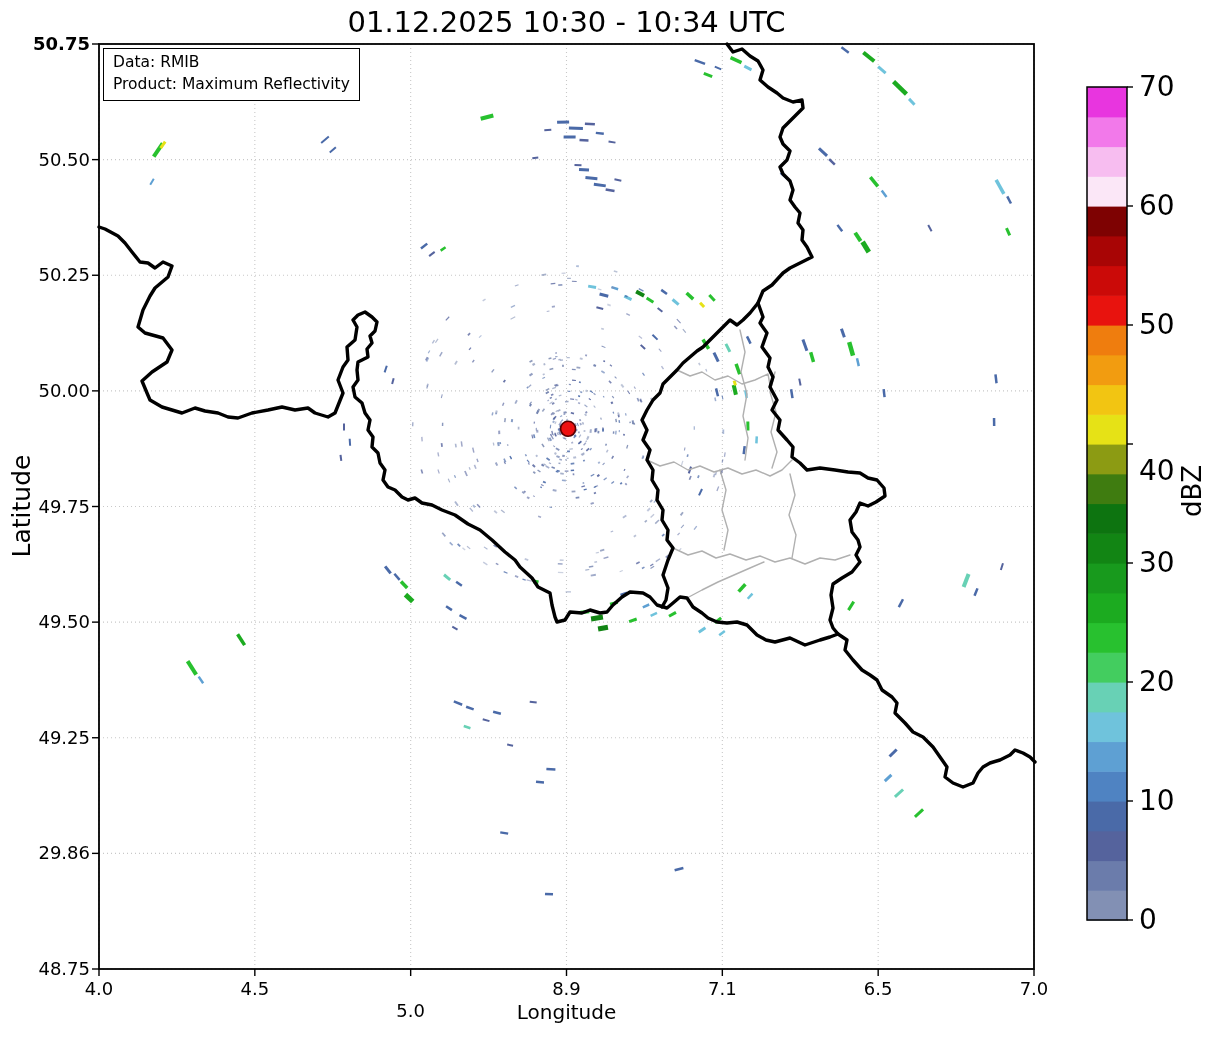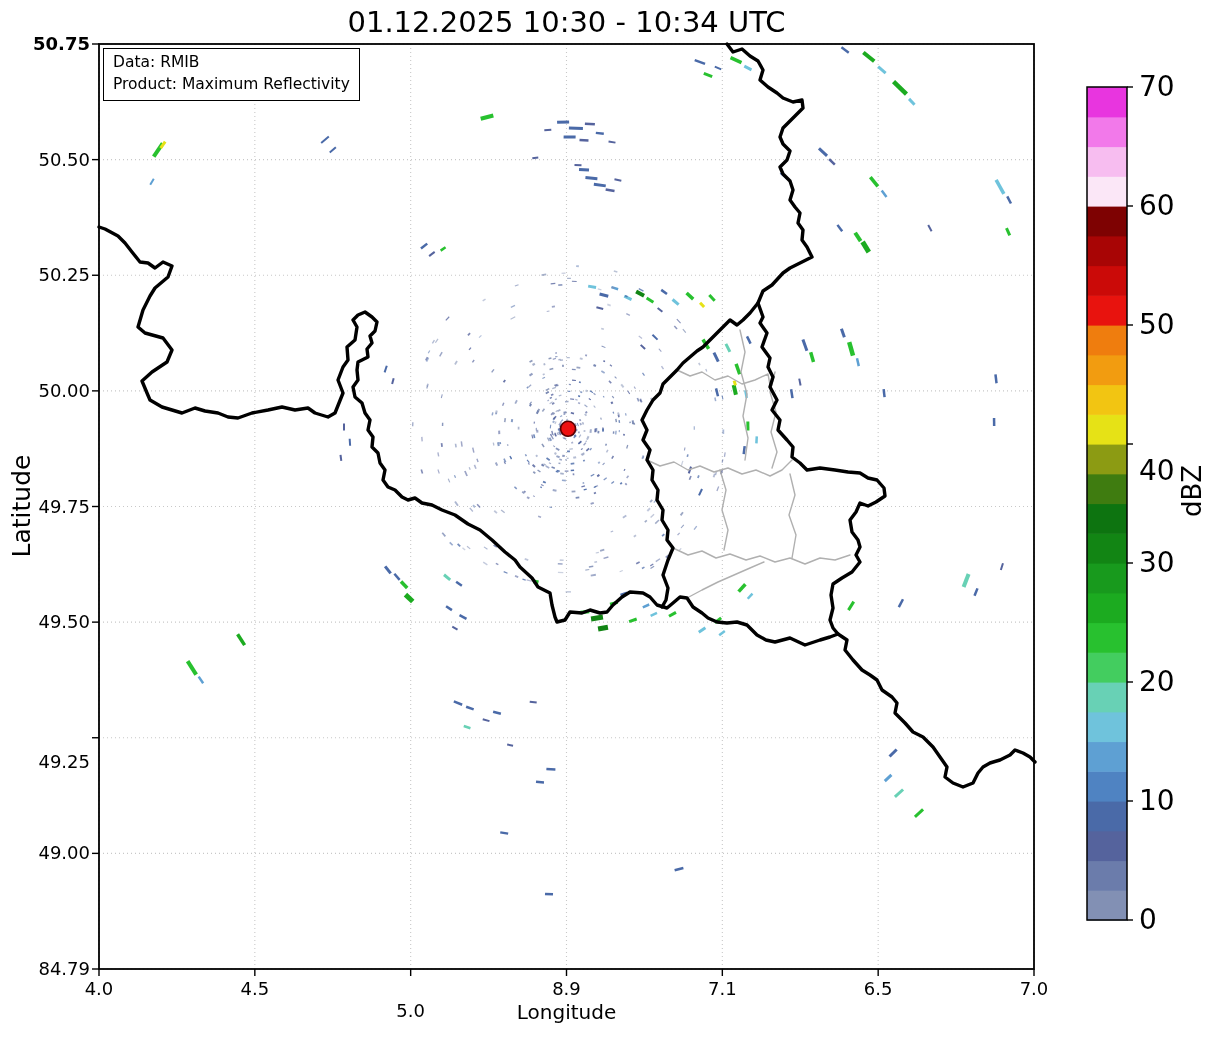--- a/index.html
+++ b/index.html
@@ -660,23 +660,23 @@
 <div class="abs" id="cblabel">dBZ</div>
 
 <div id="tick-labels">
     <div class="abs xtick-label" style="left: 69px; top: 978px;">4.0</div>
     <div class="abs xtick-label" style="left: 224.833px; top: 978px;">4.5</div>
     <div class="abs xtick-label" style="left: 380.667px; top: 1000px;">5.0</div>
     <div class="abs xtick-label" style="left: 536.5px; top: 978px;">8.9</div>
     <div class="abs xtick-label" style="left: 692.333px; top: 978px;">7.1</div>
     <div class="abs xtick-label" style="left: 848.167px; top: 978px;">6.5</div>
     <div class="abs xtick-label" style="left: 1004px; top: 978px;">7.0</div>
-    <div class="abs ytick-label" style="left: 28px; top: 958px;">84.79</div>
-    <div class="abs ytick-label" style="left: 28px; top: 842.375px;">49.00</div>
-    <div class="abs ytick-label" style="left: 28px; top: 726.75px; margin-top: 24px;">49.25</div>
+    <div class="abs ytick-label" style="left: 28px; top: 958px;">48.75</div>
+    <div class="abs ytick-label" style="left: 28px; top: 842.375px;">29.86</div>
+    <div class="abs ytick-label" style="left: 28px; top: 726.75px;">49.25</div>
     <div class="abs ytick-label" style="left: 28px; top: 611.125px;">49.50</div>
     <div class="abs ytick-label" style="left: 28px; top: 495.5px; text-align: right;">49.75</div>
     <div class="abs ytick-label" style="left: 28px; top: 379.875px;">50.00</div>
     <div class="abs ytick-label" style="left: 28px; top: 264.25px;">50.25</div>
     <div class="abs ytick-label" style="left: 28px; top: 148.625px;">50.50</div>
     <div class="abs ytick-label" style="left: 28px; top: 33px; font-weight: bold;">50.75</div>
     <div class="abs cbtick-label" style="left: 1139px; top: 903px;">0</div>
     <div class="abs cbtick-label" style="left: 1139px; top: 784px;">10</div>
     <div class="abs cbtick-label" style="left: 1139px; top: 665px;">20</div>
     <div class="abs cbtick-label" style="left: 1139px; top: 546px;">30</div>

